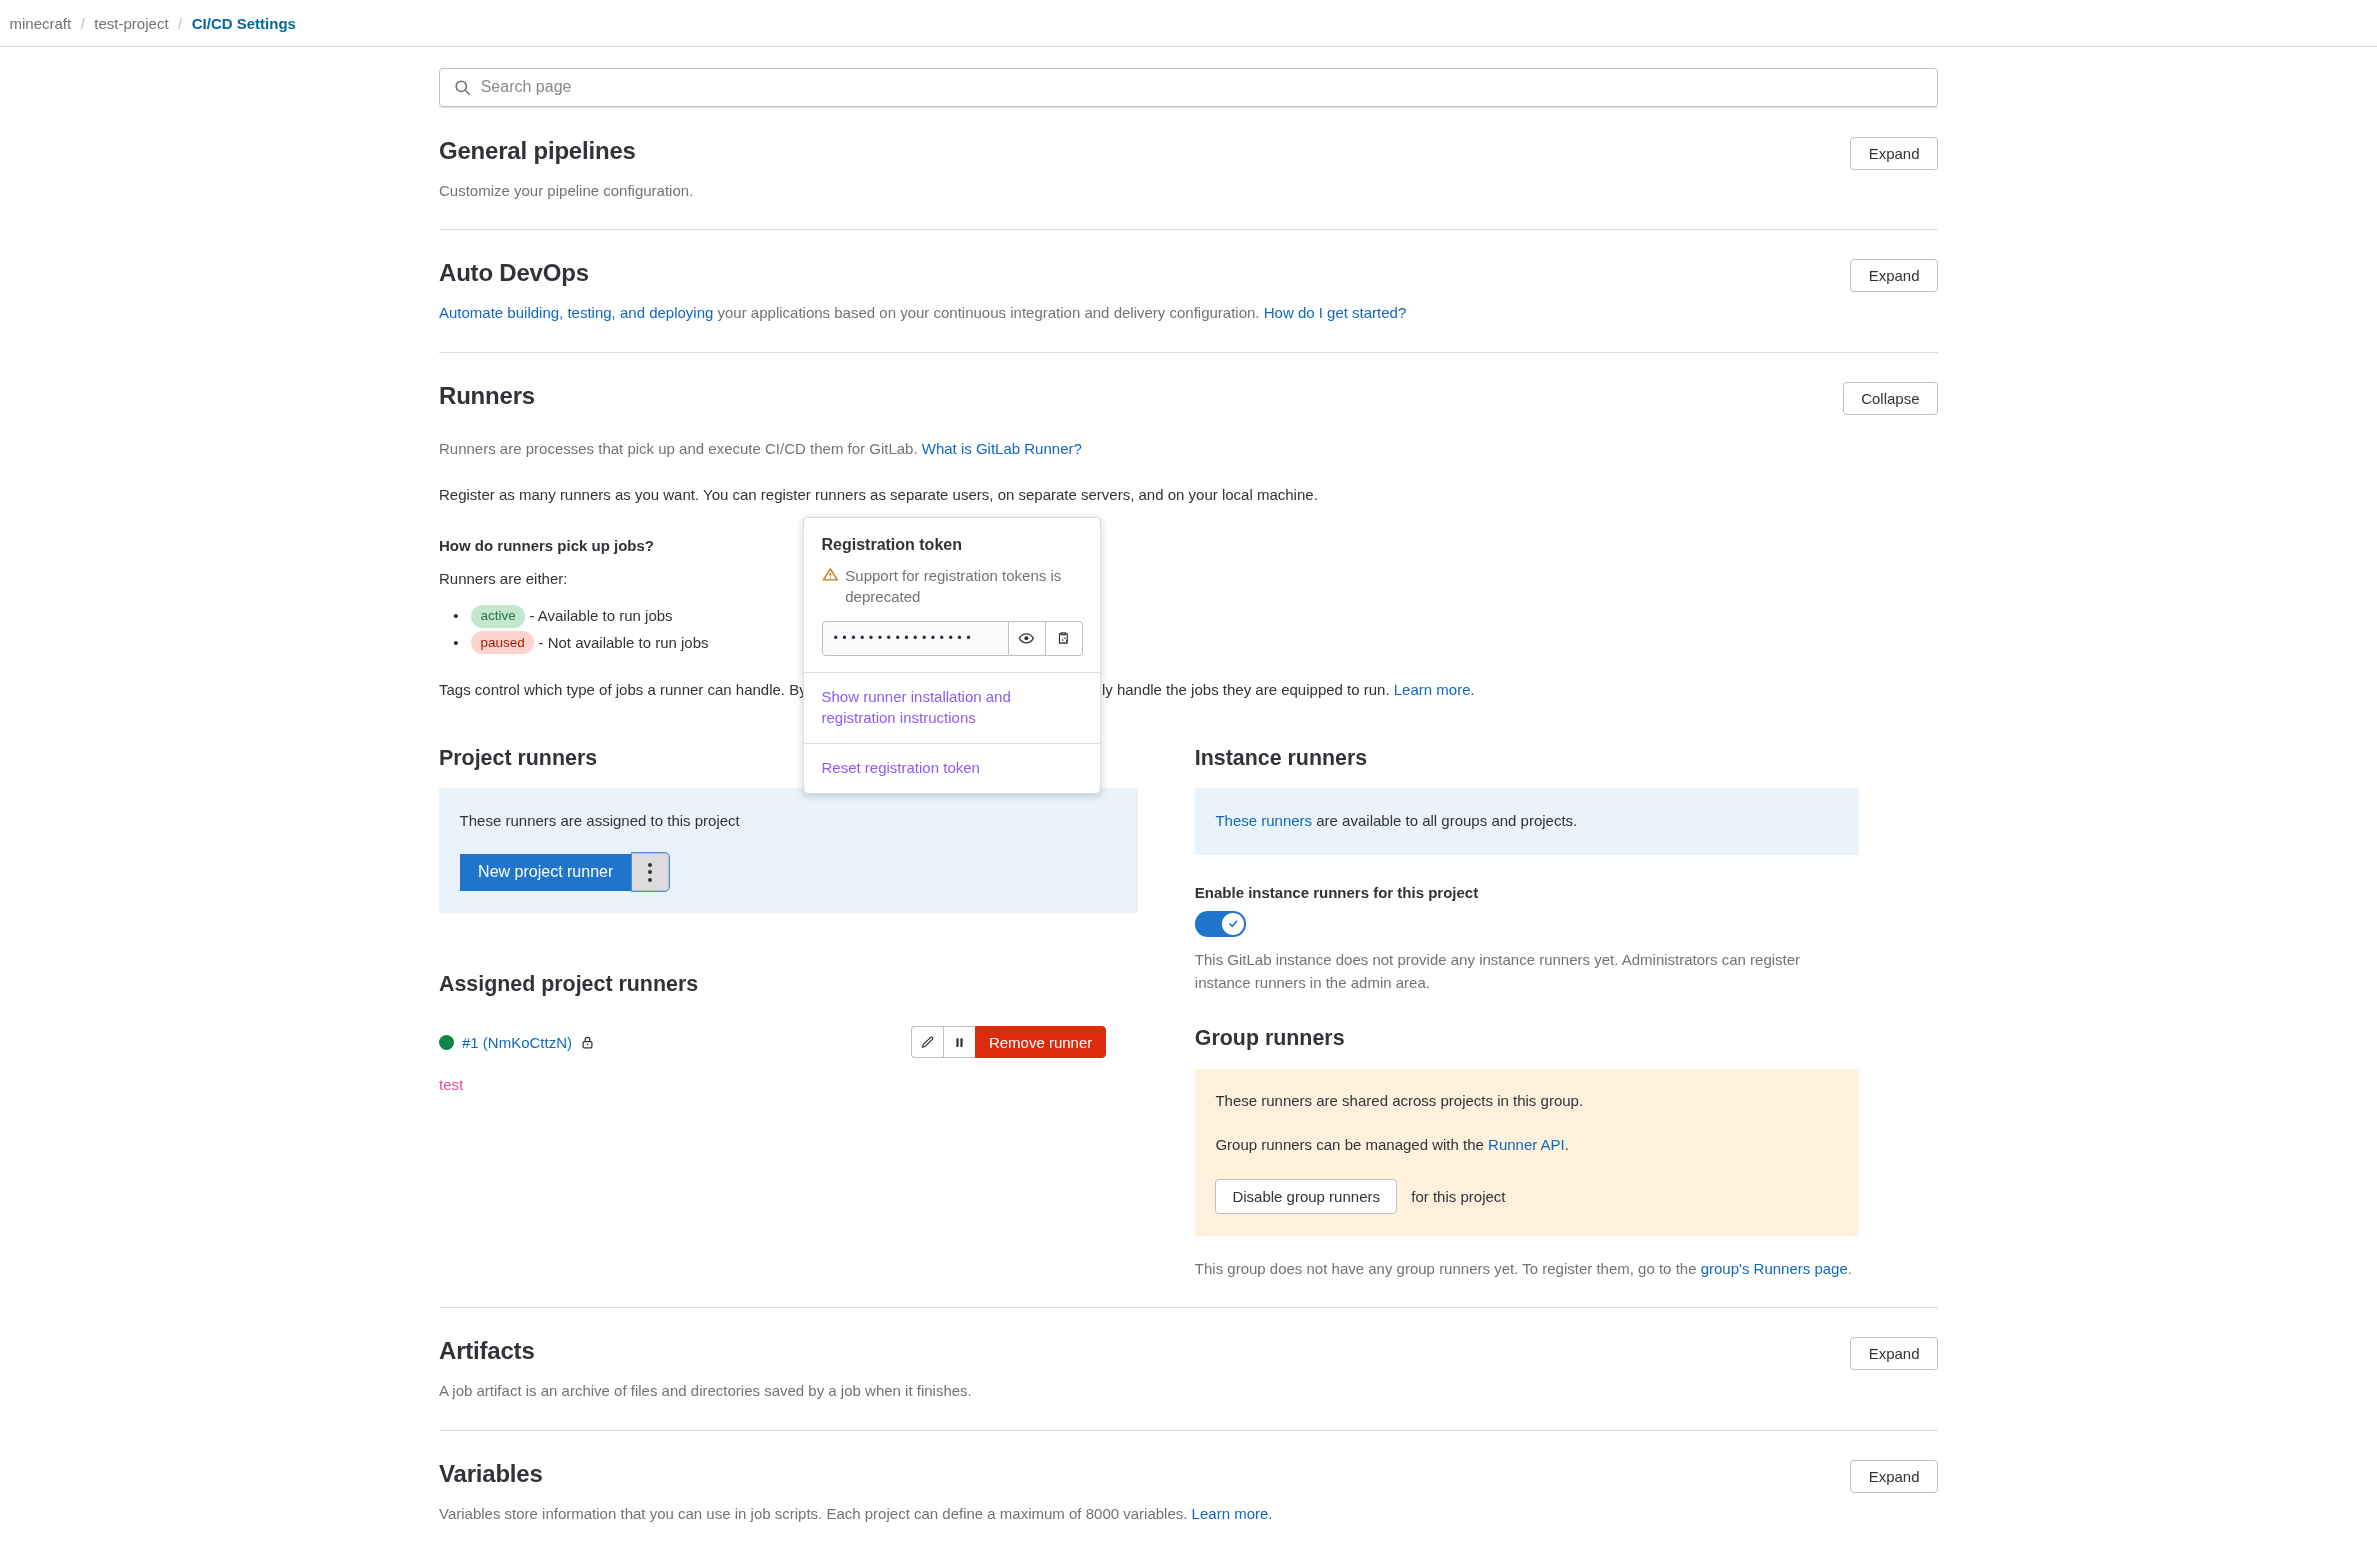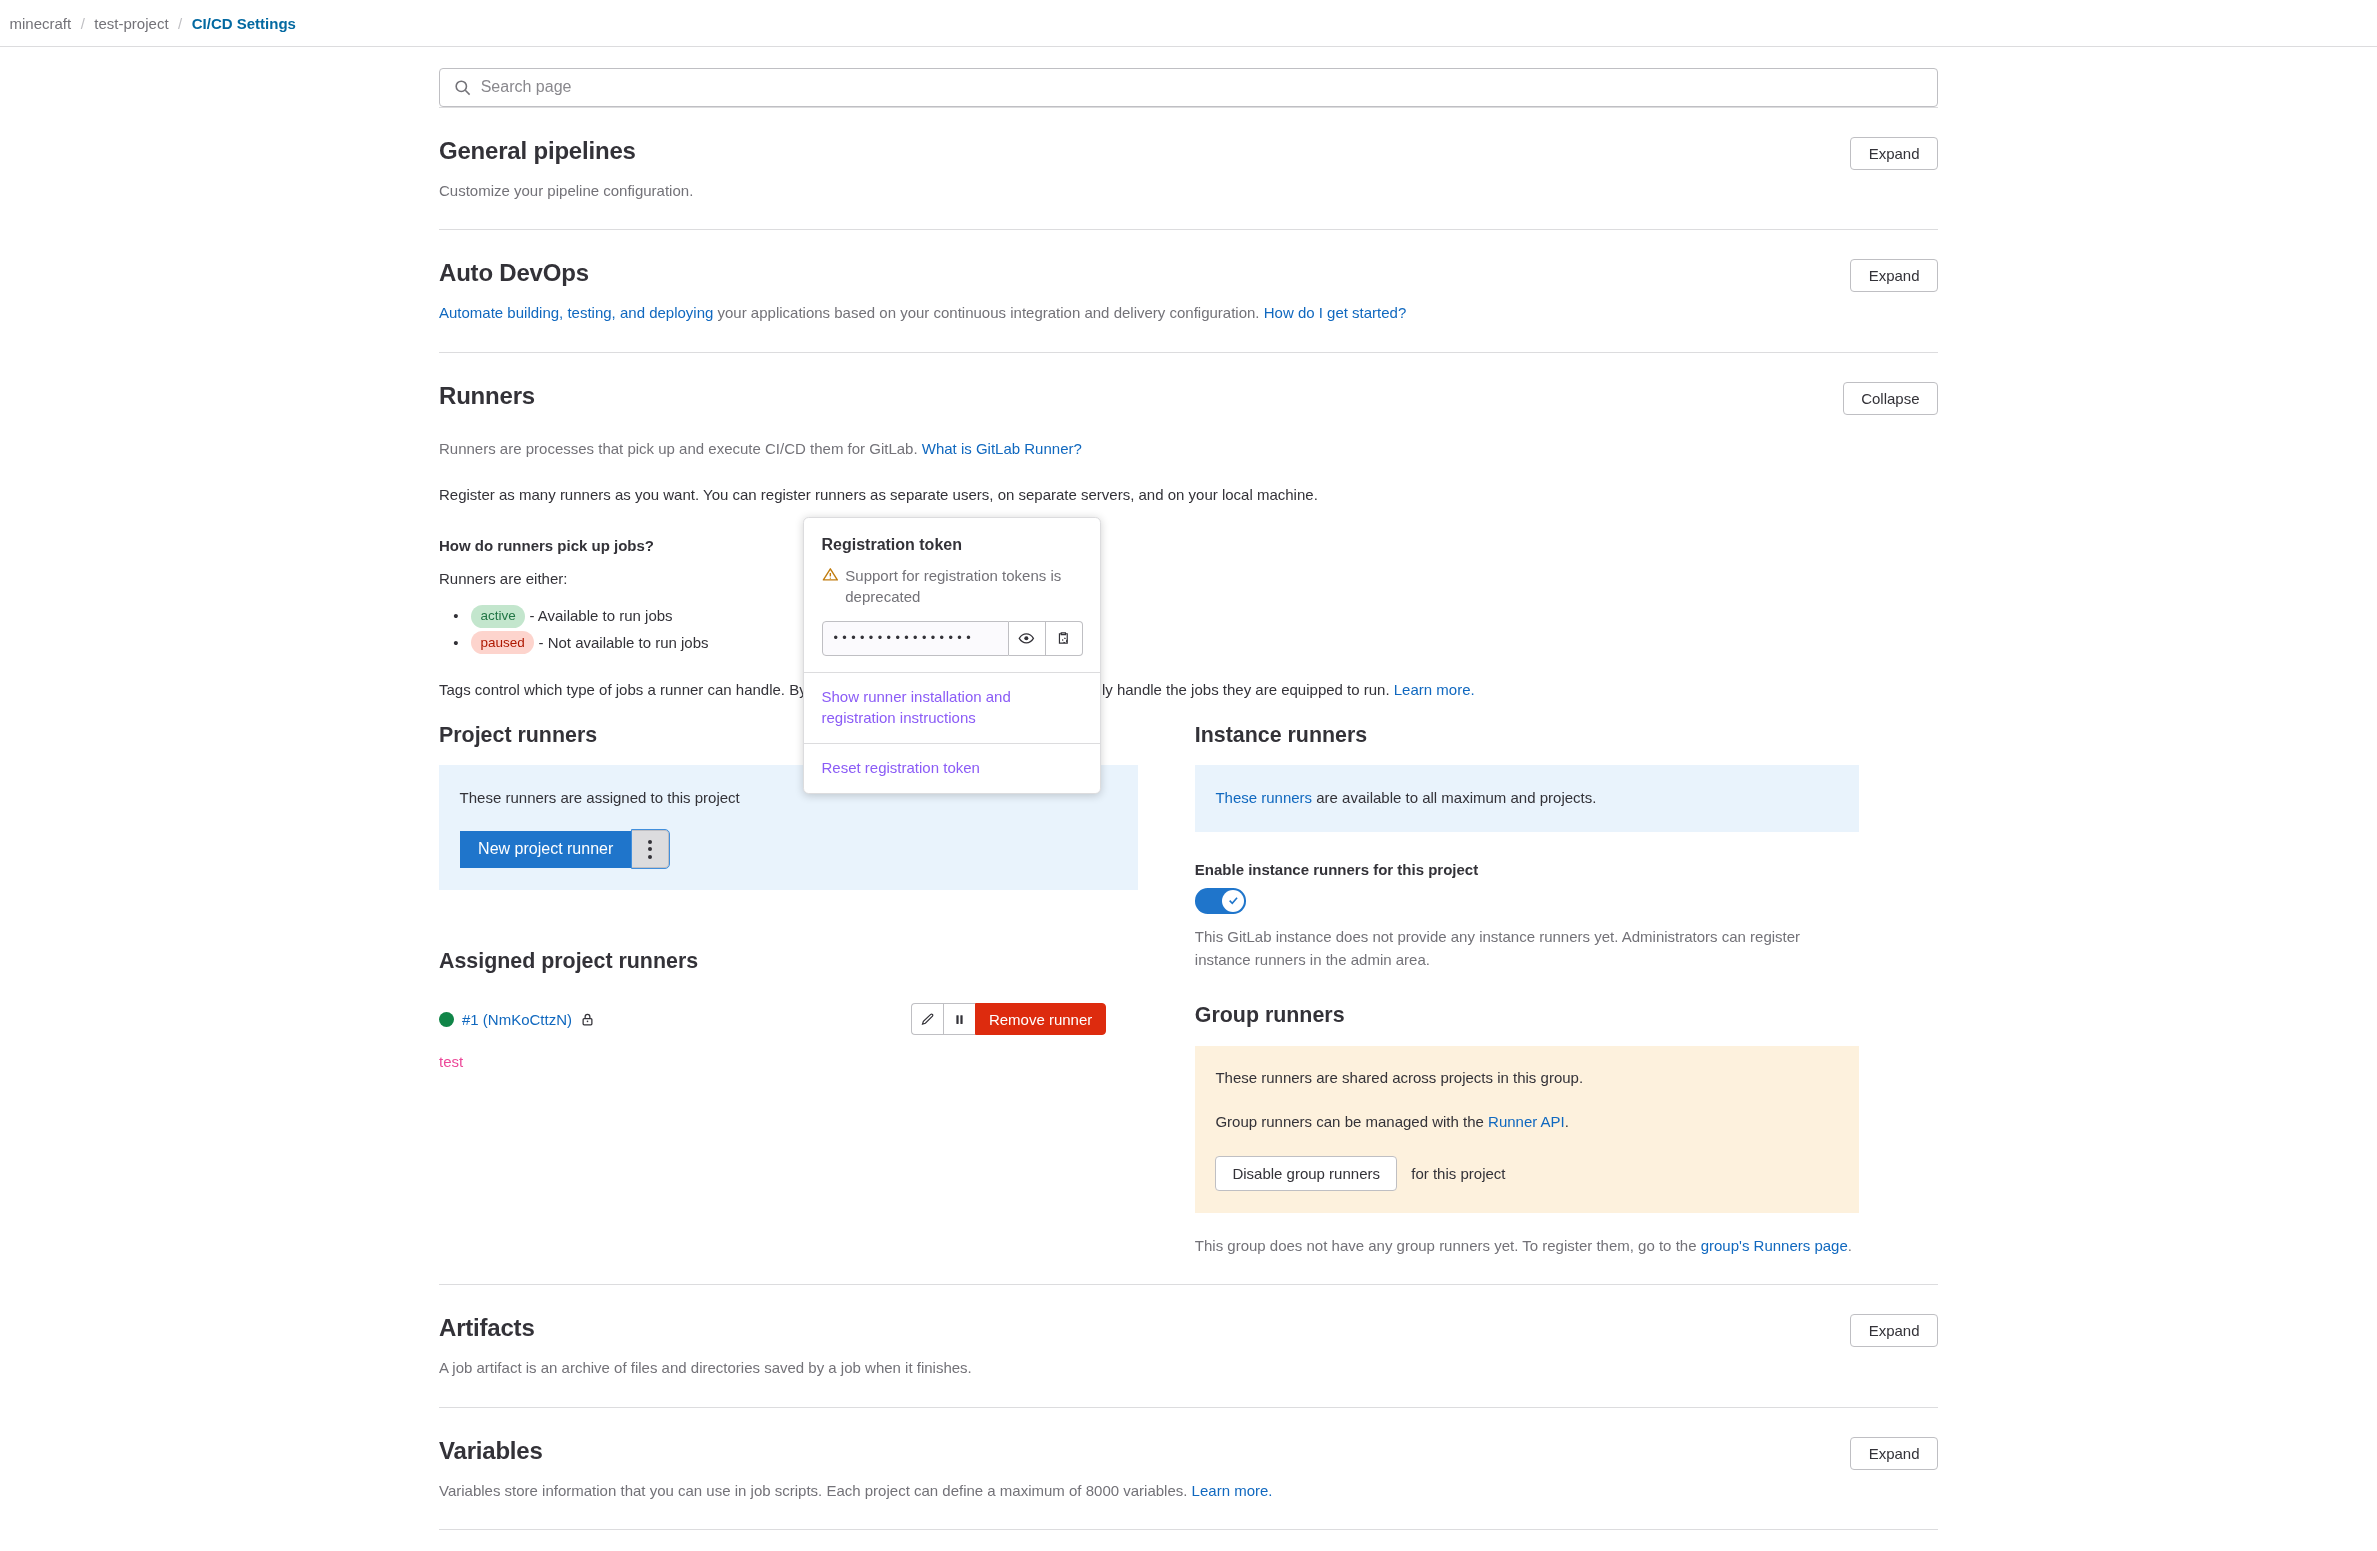--- a/index.html
+++ b/index.html
@@ -97,21 +97,21 @@
     vertical-align: 0.8px;
   }
   .badge-active { background: #c3e6cd; color: #217645; }
   .badge-paused { background: #fdd4cd; color: #ae1800; }
 
   
   .runner-grid {
     display: grid;
     grid-template-columns: 699px 0.8px 664px;
     column-gap: 28px;
-    margin-top: 21px;
+    margin-top: 44px;
   }
   .col-sep { background: transparent; }
   .col-title {
     font-size: 21.4px; font-weight: 700; color: #333238;
     margin-bottom: 17.5px;
   }
   .panel {
     padding: 20.6px 20.6px 22px 20.6px;
     font-size: 15px; line-height: 1.6;
   }
@@ -354,21 +354,21 @@
             </div>
             <div class="runner-desc">test</div>
           </div>
         </div>
 
         <div class="col-sep"></div>
 
         <div>
           <div class="col-title">Instance runners</div>
           <div class="panel panel-info">
-            <a>These runners</a><span> are available to all maximum and projects.</span>
+            <a>These runners</a><span> are available to all groups and projects.</span>
           </div>
 
           <div class="toggle-label">Enable instance runners for this project</div>
           <div class="toggle">
             <span class="toggle-knob">
               <svg viewBox="0 0 24 24" fill="none" stroke="currentColor" stroke-width="3">
                   <polyline points="5,12.5 10,17.5 19,7"></polyline>
                 </svg>
             </span>
           </div>

